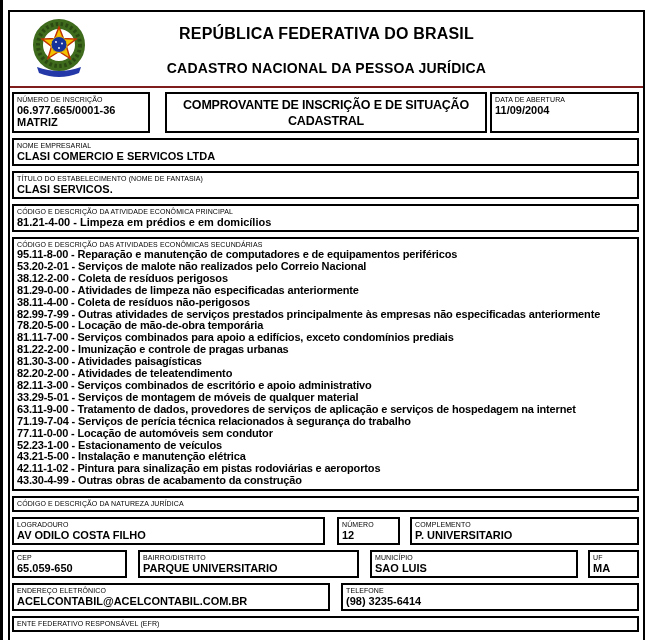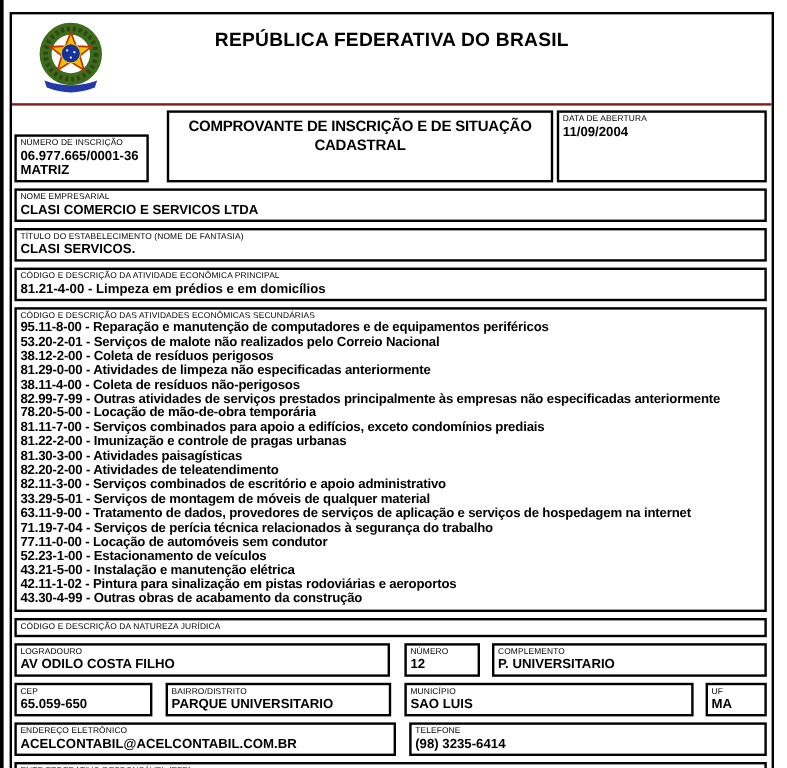--- a/index.html
+++ b/index.html
@@ -24,36 +24,36 @@
   .content{padding:4px 4px 0 2px;display:flex;flex-direction:column;gap:5px;}
   .row{display:flex;align-items:stretch;}
   .fbox{
     box-sizing:border-box;border:2px solid #000;background:#fff;
     padding:1px 3px 2px 3px;overflow:hidden;
   }
   .flabel{font-size:7px;line-height:9px;white-space:nowrap;letter-spacing:.1px;}
   .fvalue{font-size:11px;line-height:12px;font-weight:bold;white-space:nowrap;}
   .grow{flex:1 1 auto;}
   
-  .w-insc{flex:none;width:112px;margin-top:20px;}
+  .w-insc{flex:none;width:138px;}
   .doc-title-box{
     flex:none;width:322px;margin-left:15px;margin-right:3px;
     display:flex;align-items:flex-start;justify-content:center;
   }
   .doc-title{
     font-size:12.5px;line-height:16px;font-weight:bold;text-align:center;
     letter-spacing:-.2px;padding-top:2px;
   }
   
   .act-line{font-size:11px;line-height:11.9px;font-weight:bold;white-space:nowrap;letter-spacing:-.15px;}
   
   .w-street{flex:none;width:313px;margin-right:12px;}
   .w-addrnum{flex:none;width:63px;margin-right:10px;}
   .w-cep{flex:none;width:115px;margin-right:11px;}
-  .w-district{flex:none;width:188px;margin-right:11px;}
+  .w-district{flex:none;width:221px;margin-right:11px;}
   .w-city{flex:1 1 auto;margin-right:10px;}
   .w-uf{flex:none;width:51px;}
   .w-email{flex:none;width:318px;margin-right:11px;}
 </style>
 </head>
 <body>
 
 <div class="edge-strip"></div>
 
 <div class="doc">
@@ -68,20 +68,21 @@
         <circle cx="29" cy="26.5" r="8" stroke-width="1.2" fill="#16339b"></circle>
         <circle cx="29" cy="26.5" r="8" fill="none" stroke-width="0.9" stroke="#f2c100"></circle>
         <circle cx="26" cy="24" r="0.9" fill="#ffffff"></circle>
         <circle cx="32" cy="25.5" r="0.9" fill="#ffffff"></circle>
         <circle cx="29" cy="30" r="0.9" fill="#ffffff"></circle>
         <path d="M7,49 Q29,57 51,49 L49,55 Q29,63 9,55 Z" fill="#2438a8"></path>
       </svg>
     </span>
     <div class="hdr-titles">
       <div class="hdr-title">REPÚBLICA FEDERATIVA DO BRASIL</div>
+      <div class="hdr-subtitle">CADASTRO NACIONAL DA PESSOA JURÍDICA</div>
     </div>
   </div>
 
   <div class="content">
 
     <div class="row">
       <div class="fbox w-insc">
         <div class="flabel">NÚMERO DE INSCRIÇÃO</div>
         <div class="fvalue">06.977.665/0001-36</div>
         <div class="fvalue">MATRIZ</div>

